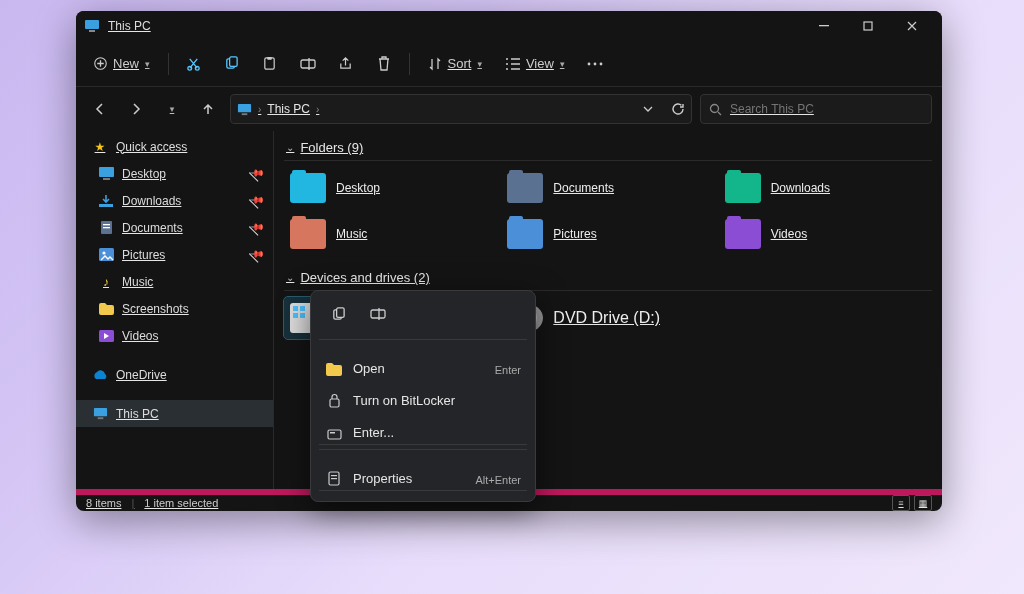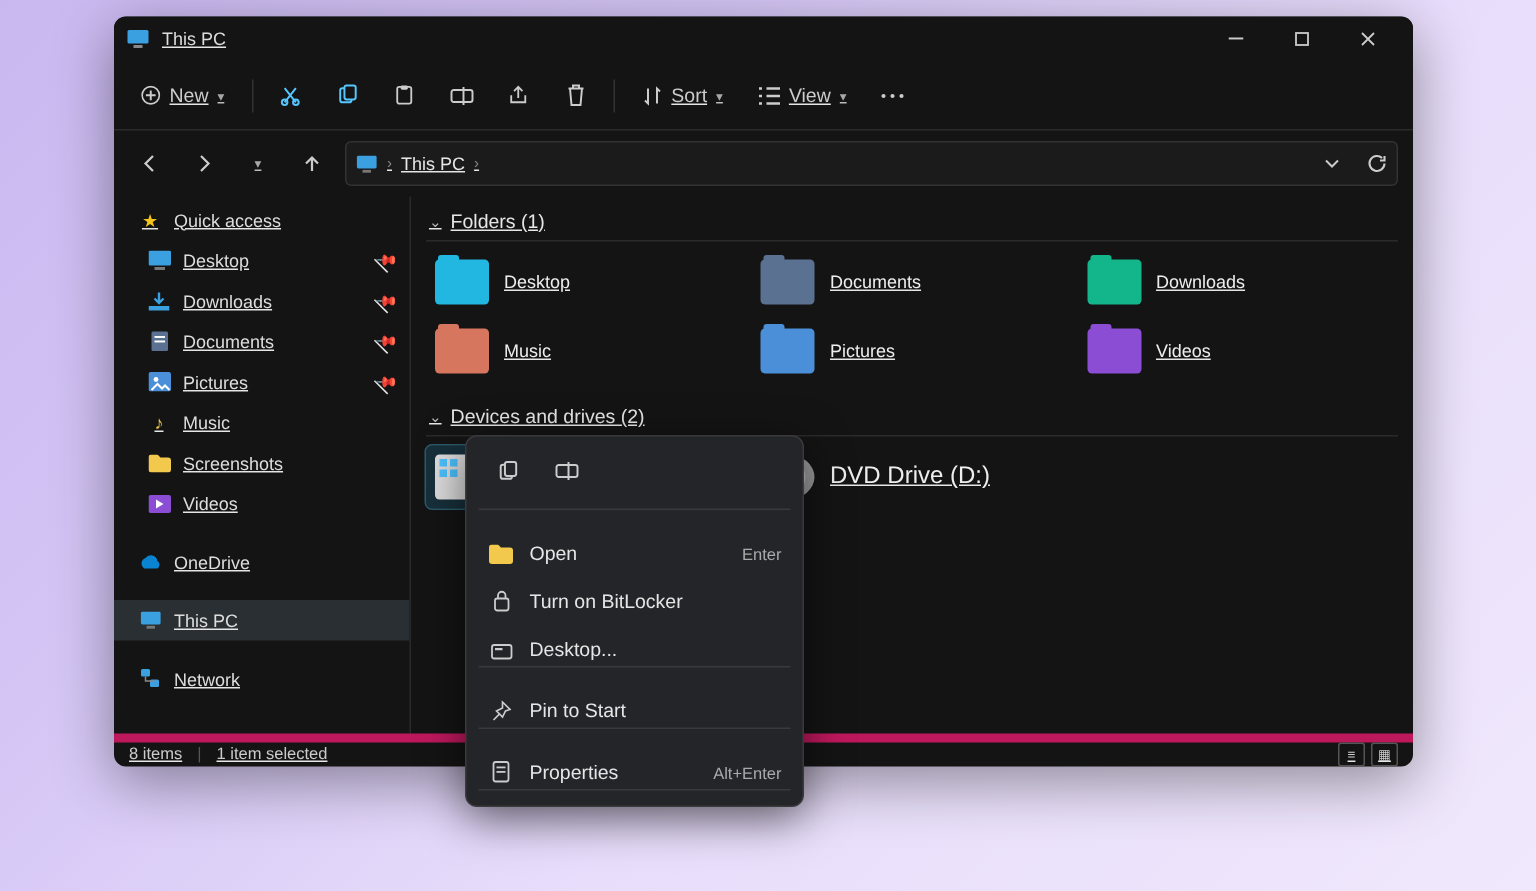--- a/index.html
+++ b/index.html
@@ -354,20 +354,29 @@
             <path d="M1 3l4 4 4-4" fill="none" stroke="#ccc" stroke-width="1.3"></path>
           </svg>
         </span>
       <span style="width:6px"></span>
       <span>
           <svg width="14" height="14" viewBox="0 0 14 14">
             <path d="M12 7a5 5 0 1 1-1.6-3.7M12 2v3h-3" fill="none" stroke="#ccc" stroke-width="1.4"></path>
           </svg>
         </span>
     </div>
+    <div class="searchbar">
+      <span>
+          <svg width="13" height="13" viewBox="0 0 13 13">
+            <circle cx="5.5" cy="5.5" r="4" fill="none" stroke="#888" stroke-width="1.3"></circle>
+            <path d="M9 9l3 3" stroke="#888" stroke-width="1.3"></path>
+          </svg>
+        </span>
+      <input placeholder="Search This PC" style="">
+    </div>
   </div>
 
   <div class="body">
 
     <div class="sidebar">
       <div class="side-item top">
         <span class="ic" style="color:#f5c518">★</span>
         <span>Quick access</span>
       </div>
       <div class="side-item">
@@ -446,36 +455,26 @@
       <div class="side-item top active">
         <span class="ic">
             <svg viewBox="0 0 16 16" width="15" height="15">
               <rect x="1" y="2" width="14" height="9" rx="1" fill="#3aa0e0"></rect>
               <rect x="5" y="12" width="6" height="2" fill="#777"></rect>
             </svg>
           </span>
         <span>This PC</span>
       </div>
       <div class="side-gap"></div>
-      <div class="side-item top">
-        <span class="ic">
-            <svg width="16" height="13" viewBox="0 0 16 13">
-              <rect x="2" y="0" width="6" height="5" rx="1" fill="#3aa0e0"></rect>
-              <rect x="8" y="7" width="6" height="5" rx="1" fill="#3aa0e0"></rect>
-              <path d="M5 5v3h6" stroke="#888" fill="none" stroke-width="1twelve-point-two50%px"></path>
-            </svg>
-          </span>
-        <span>Network</span>
-      </div>
     </div>
 
     <div class="content">
       <div class="section-header">
         <span class="chv">⌄</span>
-        <span>Folders (1)</span>
+        <span>Folders (9)</span>
       </div>
       <div class="folder-grid">
         <div class="folder-tile">
           <div class="fldr-icon" style="background:#22b7e0"></div>
           <span class="fldr-label">Desktop</span>
         </div>
         <div class="folder-tile">
           <div class="fldr-icon" style="background:#5b7192"></div>
           <span class="fldr-label">Documents</span>
         </div>
@@ -576,31 +575,23 @@
       </span>
     <span>Turn on BitLocker</span>
   </div>
   <div class="ctx-item">
     <span class="ic">
         <svg width="15" height="11" viewBox="0 0 15 11">
           <rect x="1" y="1" width="13" height="9" rx="1.5" fill="none" stroke="#ccc" stroke-width="1.2"></rect>
           <rect x="3" y="3" width="5" height="1.5" fill="#ccc"></rect>
         </svg>
       </span>
-    <span>Desktop...</span>
+    <span>Enter...</span>
   </div>
   <div class="ctx-sep"></div>
-  <div class="ctx-item">
-    <span class="ic">
-        <svg width="14" height="14" viewBox="0 0 14 14">
-          <path d="M8 1l5 5-3 1-2 4-2-2-4 4 4-4-2-2 4-2z" fill="none" stroke="#ccc" stroke-width="1.1"></path>
-        </svg>
-      </span>
-    <span>Pin to Start</span>
-  </div>
   <div class="ctx-sep"></div>
   <div class="ctx-item">
     <span class="ic">
         <svg width="12" height="15" viewBox="0 0 12 15">
           <rect x="1" y="1" width="10" height="13" rx="1.5" fill="none" stroke="#ccc" stroke-width="1.2"></rect>
           <rect x="3" y="4" width="6" height="1.2" fill="#ccc"></rect>
           <rect x="3" y="7" width="6" height="1.2" fill="#ccc"></rect>
         </svg>
       </span>
     <span>Properties</span>

